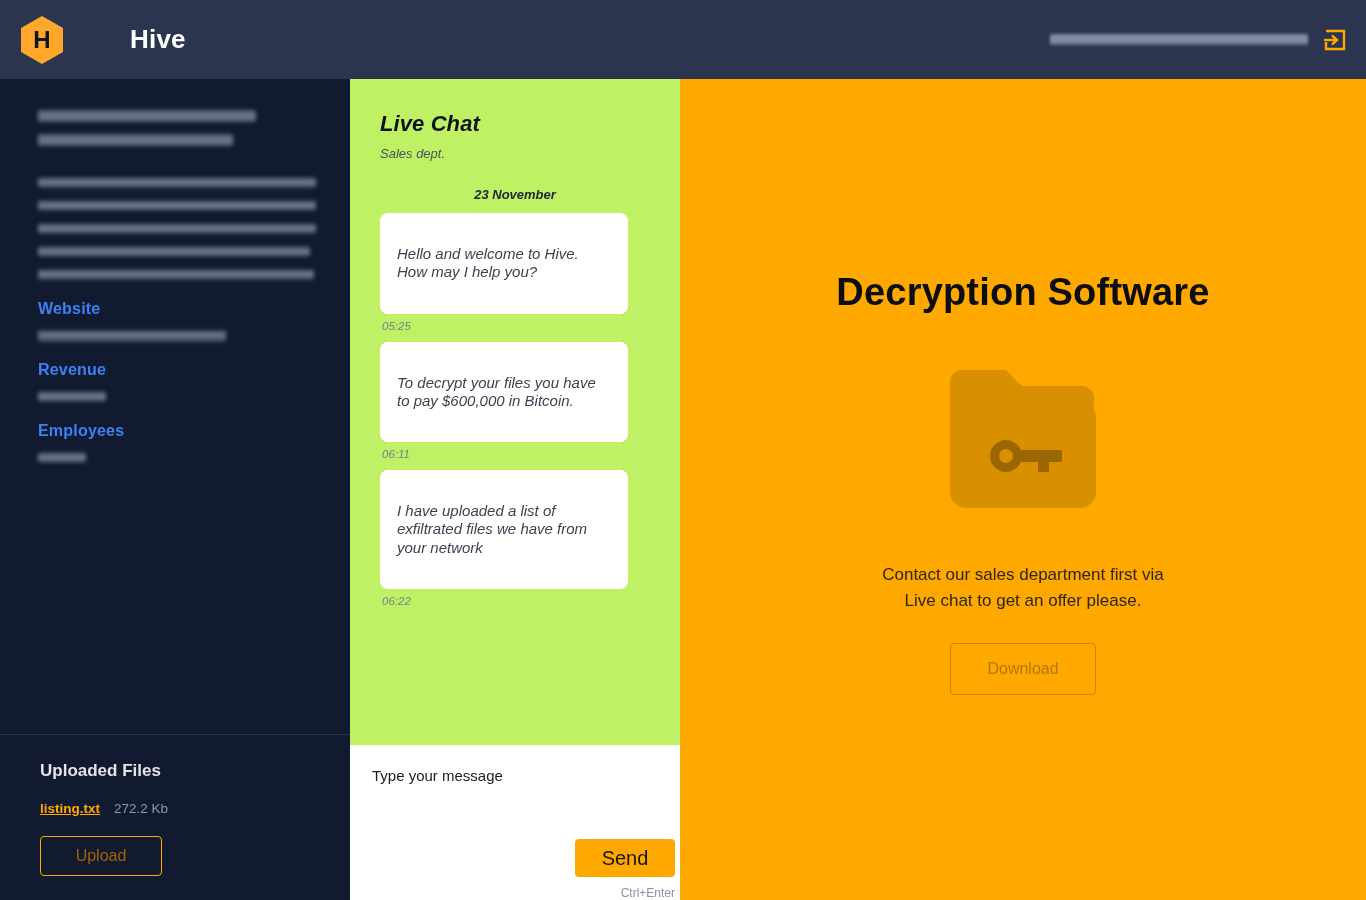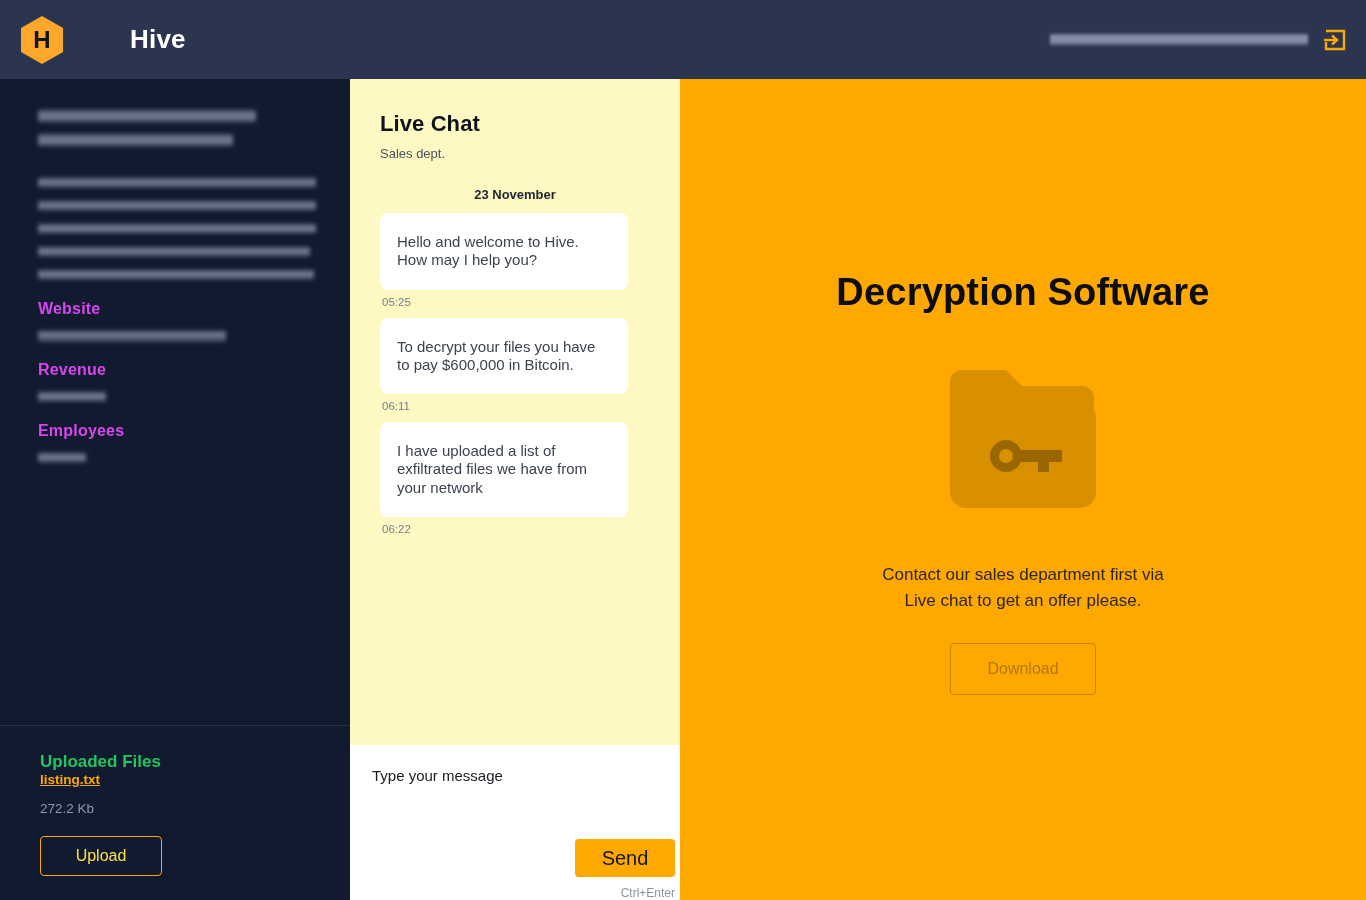--- a/index.html
+++ b/index.html
@@ -63,66 +63,67 @@
       rgba(208,216,234,.40) 80%,
       rgba(255,255,255,.03) 100%);
     filter: blur(1.9px);
   }
   .title-blur-1 { width: 218px; height: 14px; margin-bottom: 10px; }
   .title-blur-2 { width: 195px; height: 14px; }
   .para-block { margin-top: 30px; }
   .para-blur { height: 11px; margin-bottom: 12px; }
   .sidebar-field { margin-top: 20px; }
   .field-label {
-    color: #d946ef; font-size: 16px; font-weight: 700; letter-spacing: .2px;
+    color: #3b82f6; font-size: 16px; font-weight: 700; letter-spacing: .2px;
     margin-bottom: 12px;
   }
   .field-value-blur { height: 11px; }
   .field-value-blur.website { width: 188px; border-bottom: 1px solid rgba(220,228,244,.6); }
 
   .sidebar-files {
     border-top: 1px solid rgba(255,255,255,.10);
     padding: 26px 40px 24px 40px;
   }
-  .files-title { color: #22c55e; font-size: 17px; font-weight: 700; margin-bottom: 0; }
-  .file-row { display: flex; align-items: baseline; gap: 14px; margin-bottom: 20px; flex-direction: column; }
+  .files-title { color: #e5e5e5; font-size: 17px; font-weight: 700; margin-bottom: 20px; }
+  .file-row { display: flex; align-items: baseline; gap: 14px; margin-bottom: 20px; }
   .file-link {
     color: #ffa800; font-size: 13.5px; font-weight: 700;
     text-decoration: underline; cursor: pointer;
   }
   .file-size { color: #8c99b2; font-size: 13.5px; }
   .upload-btn {
     display: inline-flex; align-items: center; justify-content: center;
     width: 122px; height: 40px;
     border: 1px solid #ffa800; border-radius: 4px;
-    background: transparent; color: #fde047;
+    background: transparent; color: #a16207;
     font-size: 16px; font-family: inherit; cursor: pointer;
   }
 
   
   .chat {
     width: 330px; flex: 0 0 330px;
     display: flex; flex-direction: column;
     background: #ffffff;
   }
   .chat-scroll {
-    background: #fef9c3;
+    background: #bef264;
     flex: 1 1 auto; min-height: 0;
     padding: 32px 30px 20px 30px;
     overflow: hidden;
+    font-style: italic;
   }
   .chat-title { font-size: 22px; font-weight: 700; color: #10131a; letter-spacing: .1px; }
   .chat-sub { font-size: 13px; color: #4a5160; margin-top: 9px; }
   .chat-date {
     text-align: center; font-size: 13px; font-weight: 700; color: #222832;
     margin: 26px 0 11px 0;
   }
   .bubble {
     background: #ffffff; border-radius: 8px;
-    padding: 20px 17px;
+    padding: 32px 17px;
     font-size: 15px; line-height: 1.22; color: #3c4350;
     max-width: 248px;
   }
   .bubble-time { font-size: 11.5px; color: #767e8f; margin: 6px 0 10px 2px; }
 
   .chat-compose {
     flex: 0 0 155px; background: #ffffff;
     padding: 22px 5px 0 22px;
     display: flex; flex-direction: column;
   }

